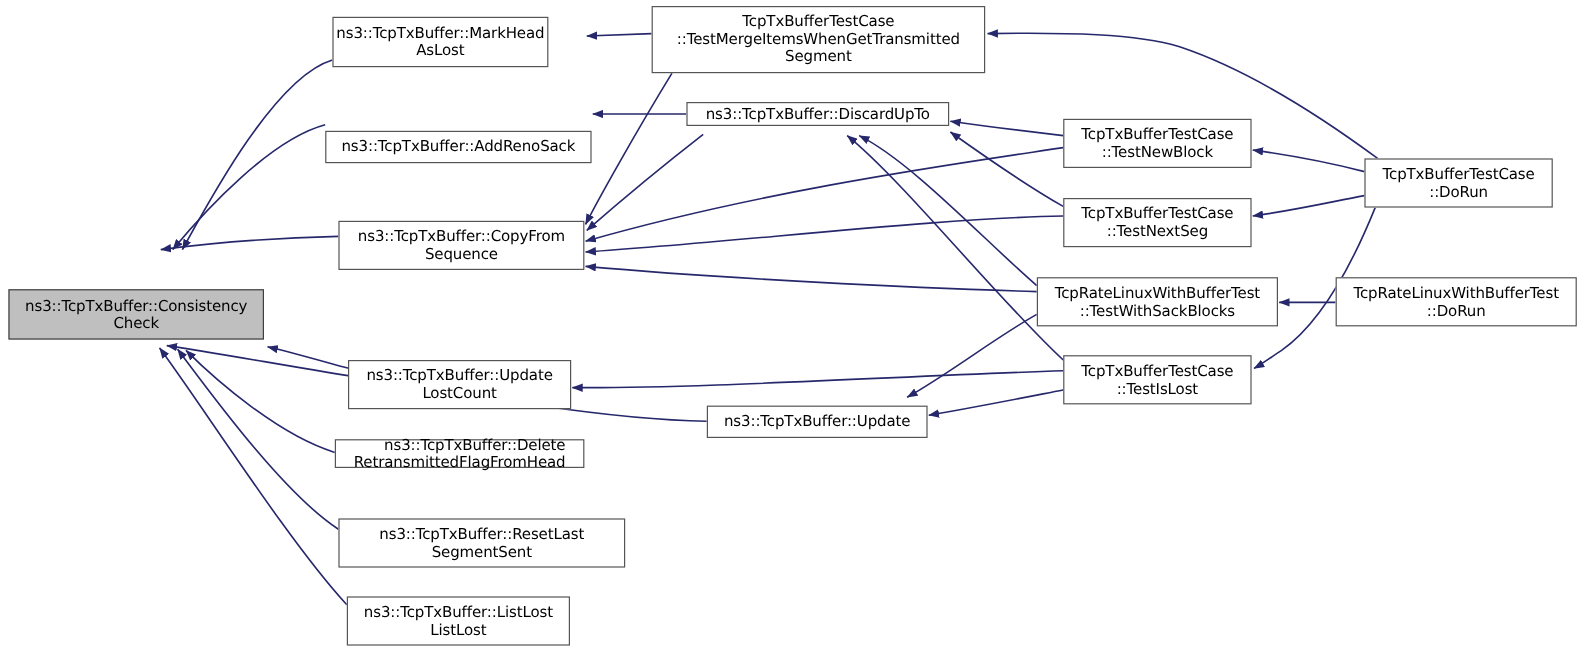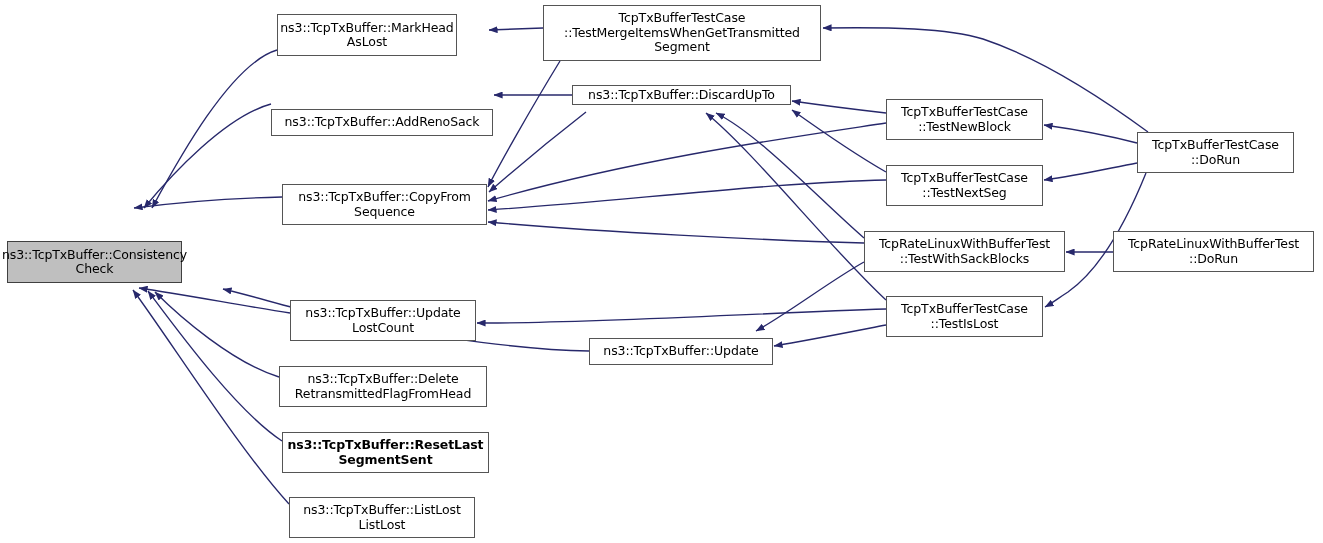--- a/index.html
+++ b/index.html
@@ -80,32 +80,32 @@
         <path d="M 886,325 C 850,332 810,340 774,346" marker-end="url(#arrowhead)" stroke="#27286b"></path>
         <path d="M 1148,132 C 1110,104 1046,60 983,39 C 947,28 889,27 823,28" marker-end="url(#arrowhead)" stroke="#27286b"></path>
         <path d="M 1137,143 C 1110,136 1080,130 1044,125" marker-end="url(#arrowhead)" stroke="#27286b"></path>
         <path d="M 1137,163 C 1110,168 1080,175 1044,180" marker-end="url(#arrowhead)" stroke="#27286b"></path>
         <path d="M 1146,173 C 1131,210 1105,266 1068,292 C 1057,299 1054,302 1045,307" marker-end="url(#arrowhead)" stroke="#27286b"></path>
         <path d="M 1113,252 L 1066,252" marker-end="url(#arrowhead)" stroke="#27286b"></path>
       </g>
   </svg>
 
   <div id="node-layer">
-      <div class="node current" style="left: 7px; top: 241px; width: 175px; height: 42px;">ns3::TcpTxBuffer::Consistency
+      <div class="node current" style="left: 7px; top: 241px; width: 213px; height: 42px;">ns3::TcpTxBuffer::Consistency
 Check</div>
       <div class="node" style="left: 277px; top: 14px; width: 180px; height: 42px;">ns3::TcpTxBuffer::MarkHead
 AsLost</div>
       <div class="node" style="left: 271px; top: 81px; width: 222px; height: 27px; margin-top: 28px;">ns3::TcpTxBuffer::AddRenoSack</div>
       <div class="node" style="left: 282px; top: 184px; width: 205px; height: 41px;">ns3::TcpTxBuffer::CopyFrom
 Sequence</div>
       <div class="node" style="left: 290px; top: 300px; width: 186px; height: 41px;">ns3::TcpTxBuffer::Update
 LostCount</div>
-      <div class="node" style="left: 279px; top: 366px; width: 208px; height: 41px;">ns3::TcpTxBuffer::Delete
+      <div class="node" style="left: 279px; top: 366px; width: 208px; height: 24px; text-align: right;">ns3::TcpTxBuffer::Delete
 RetransmittedFlagFromHead</div>
-      <div class="node" style="left: 282px; top: 432px; width: 207px; height: 41px; font-weight: bold;">ns3::TcpTxBuffer::ResetLast
+      <div class="node" style="left: 282px; top: 432px; width: 239px; height: 41px;">ns3::TcpTxBuffer::ResetLast
 SegmentSent</div>
       <div class="node" style="left: 289px; top: 497px; width: 186px; height: 41px;">ns3::TcpTxBuffer::ListLost
 ListLost</div>
       <div class="node" style="left: 543px; top: 5px; width: 278px; height: 56px;">TcpTxBufferTestCase
 ::TestMergeItemsWhenGetTransmitted
 Segment</div>
       <div class="node" style="left: 572px; top: 85px; width: 219px; height: 20px;">ns3::TcpTxBuffer::DiscardUpTo</div>
       <div class="node" style="left: 589px; top: 338px; width: 184px; height: 27px;">ns3::TcpTxBuffer::Update</div>
       <div class="node" style="left: 886px; top: 99px; width: 157px; height: 41px;">TcpTxBufferTestCase
 ::TestNewBlock</div>

